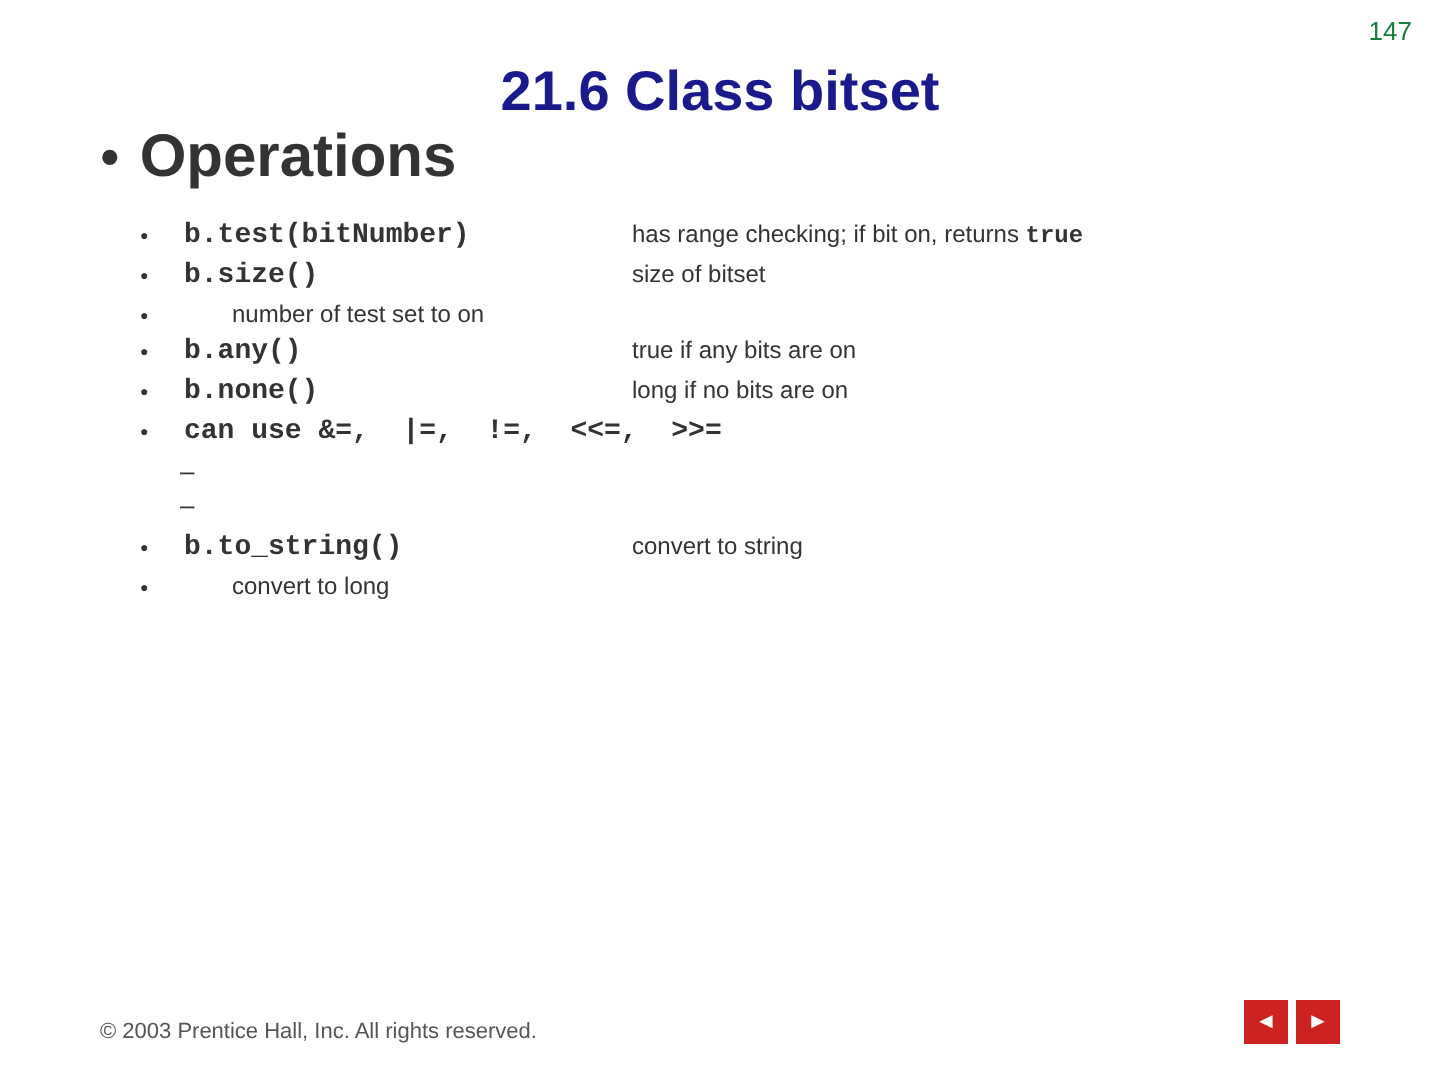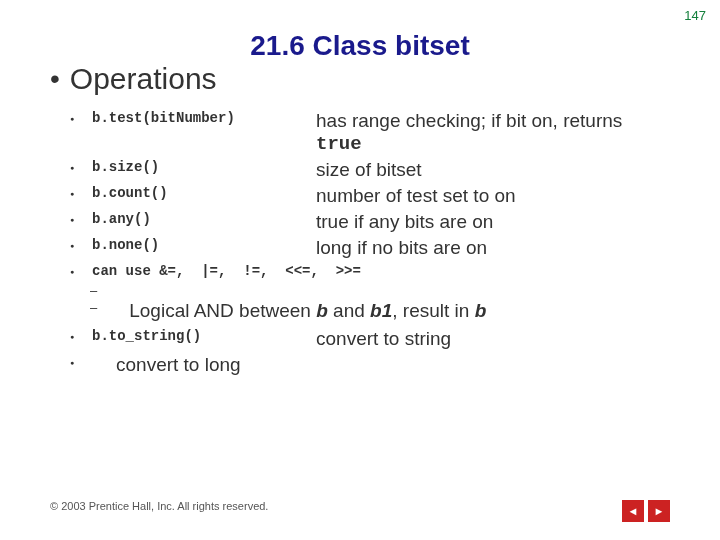--- a/index.html
+++ b/index.html
@@ -33,21 +33,21 @@
       margin-bottom: 14px;
     }
     .bullet-large {
       font-size: 28px;
       color: #333;
       margin-right: 10px;
       line-height: 1;
     }
     .heading-text {
       font-size: 30px;
-      font-weight: normal;
+      font-weight: bold;
       color: #333;
     }
     .content-list {
       list-style: none;
       padding-left: 20px;
     }
     .content-list li {
       display: flex;
       align-items: flex-start;
       margin-bottom: 4px;
@@ -63,21 +63,21 @@
       padding-top: 4px;
     }
     .code-text {
       font-family: 'Courier New', Courier, monospace;
       font-weight: bold;
       font-size: 14px;
       min-width: 200px;
       display: inline-block;
     }
     .desc-text {
-      font-size: 19px;
+      font-size: 12px;
       padding-left: 24px;
     }
     .true-bold {
       font-family: 'Courier New', Courier, monospace;
       font-weight: bold;
     }
     .sub-list {
       list-style: none;
       padding-left: 40px;
       margin: 2px 0;
@@ -92,21 +92,21 @@
     .dash {
       margin-right: 8px;
       font-size: 13px;
     }
     .footer {
       position: absolute;
       bottom: 18px;
       left: 0;
       right: 0;
       display: flex;
-      align-items: flex-start;
+      align-items: flex-end;
       justify-content: space-between;
       padding: 0 50px;
     }
     .footer-text {
       font-size: 11px;
       color: #555;
     }
     .nav-buttons {
       display: flex;
       gap: 4px;
@@ -143,21 +143,20 @@
       <span class="code-text">b.test(bitNumber)</span>
       <span class="desc-text">has range checking; if bit on, returns <span class="true-bold">true</span></span>
     </li>
     <li>
       <span class="small-bullet">●</span>
       <span class="code-text">b.size()</span>
       <span class="desc-text">size of bitset</span>
     </li>
     <li>
       <span class="small-bullet">●</span>
-      <span class="code-text">b.count()</span>
       <span class="desc-text">number of test set to on</span>
     </li>
     <li>
       <span class="small-bullet">●</span>
       <span class="code-text">b.any()</span>
       <span class="desc-text">true if any bits are on</span>
     </li>
     <li>
       <span class="small-bullet">●</span>
       <span class="code-text">b.none()</span>
@@ -168,21 +167,20 @@
       <span class="code-text" style="min-width:auto;">can use &amp;=,&nbsp; |=,&nbsp; !=,&nbsp; &lt;&lt;=,&nbsp; &gt;&gt;=</span>
     </li>
   </ul>
 
   <ul class="sub-list">
     <li>
       <span class="dash">–</span>
     </li>
     <li>
       <span class="dash">–</span>
-      <span class="desc-text">Logical AND between <span style="font-weight:bold;font-style:italic;">b</span> and <span style="font-weight:bold;font-style:italic;">b1</span>, result in <span style="font-weight:bold;font-style:italic;">b</span></span>
     </li>
   </ul>
 
   <ul class="content-list" style="margin-top:6px;">
     <li>
       <span class="small-bullet">●</span>
       <span class="code-text">b.to_string()</span>
       <span class="desc-text">convert to string</span>
     </li>
     <li>

